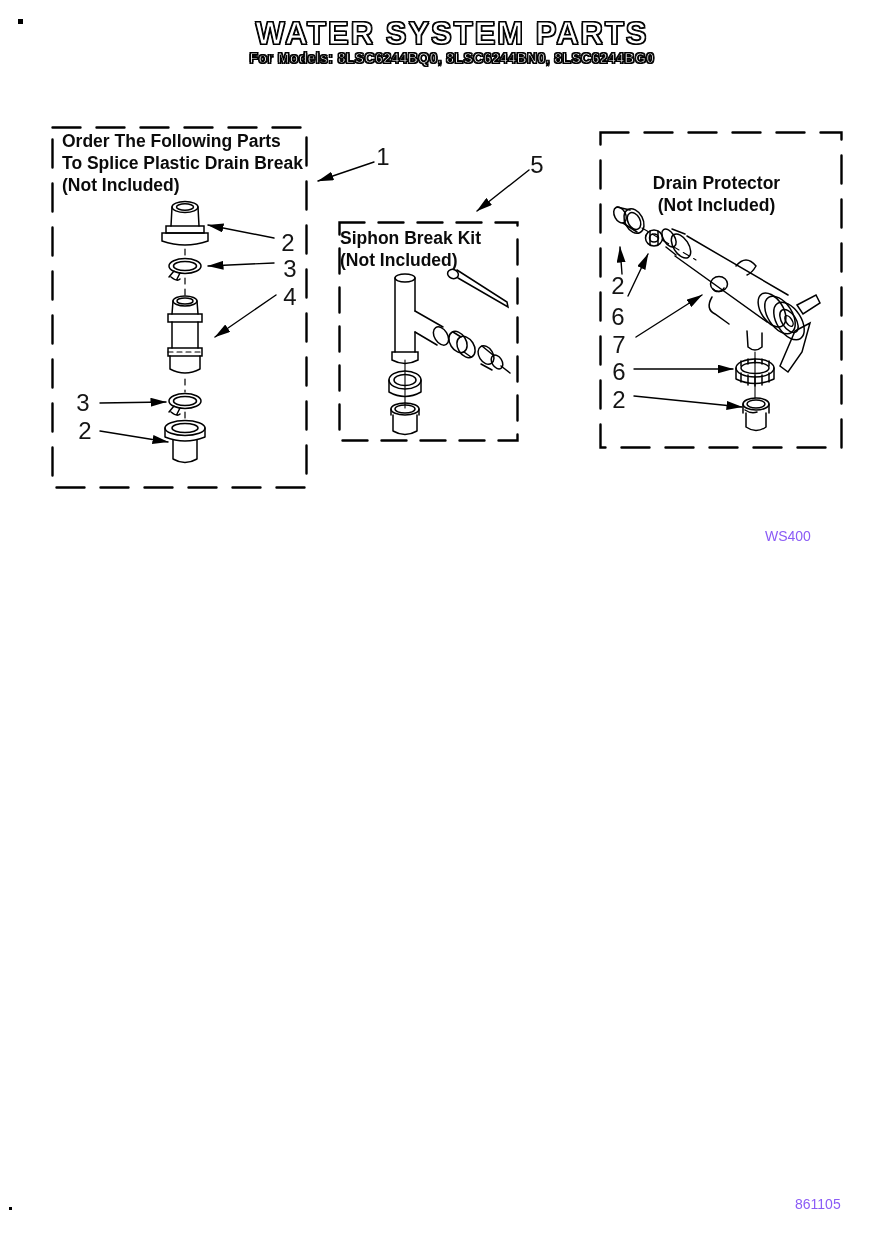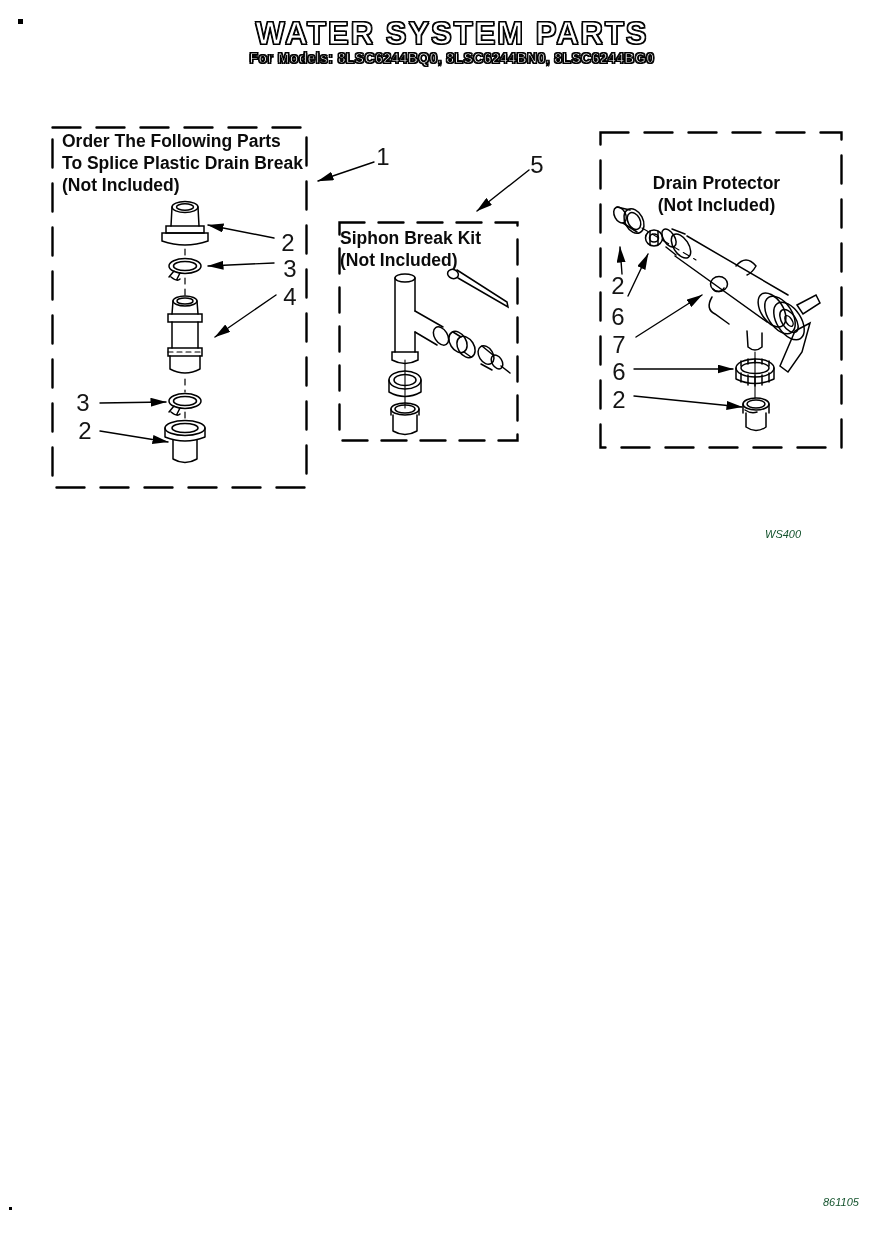--- a/index.html
+++ b/index.html
@@ -19,21 +19,21 @@
   .hdr-models{top:50px;left:0;width:888px;text-align:center;font-size:14px;letter-spacing:.4px;}
   .hdr-colors{top:71px;left:0;width:888px;text-align:center;font-size:18px;letter-spacing:.4px;text-indent:58px;}
   .boxtitle{font-weight:bold;font-size:17.5px;line-height:22px;color:#0b0b0b;}
   .splice-title{left:62px;top:130px;text-align:left;}
   .siphon-title{left:340px;top:227px;width:178px;text-align:left;}
   .drain-title{left:596px;top:135px;width:241px;text-align:center;margin-top:37px;}
   .callout{
     font-size:24px;color:#151515;transform:translate(-50%,-50%);
     font-weight:400;line-height:24px;white-space:nowrap;
   }
-  .smalltext{font-size:11px;color:#14532d;white-space:nowrap;font-style:italic;}
+  .smalltext{font-size:14px;color:#8b5cf6;white-space:nowrap;}
   .mark{background:#000;}
   svg{display:block;}
 </style>
 </head>
 <body>
 
 <div class="page">
 
   <svg class="abs" style="left:0;top:0;" width="888" height="560" viewBox="0 0 888 560" fill="none" stroke="#000" stroke-width="1.5" stroke-linecap="round">
     <defs>
@@ -223,18 +223,18 @@
   <div class="abs callout" style="left:85px;top:431px;">2</div>
   <div class="abs callout" style="left:618px;top:286px;">2</div>
   <div class="abs callout" style="left:618px;top:317px;">6</div>
   <div class="abs callout" style="left:619px;top:345px;">7</div>
   <div class="abs callout" style="left:619px;top:372px;">6</div>
   <div class="abs callout" style="left:619px;top:400px;">2</div>
 
   <div class="abs smalltext" style="left:765px;top:528px;">WS400</div>
 
   <div class="abs smalltext" style="left:0;top:1197px;width:888px;text-align:center;margin-top:48px;">10</div>
-  <div class="abs smalltext" style="left:795px;top:1196px;margin-left:28px;">861105</div>
+  <div class="abs smalltext" style="left:795px;top:1196px;">861105</div>
 
   <div class="abs mark" style="left:18px;top:19px;width:5px;height:5px;"></div>
   <div class="abs mark" style="left:9px;top:1207px;width:3px;height:3px;"></div>
 
 </div>
 
 </body></html>

